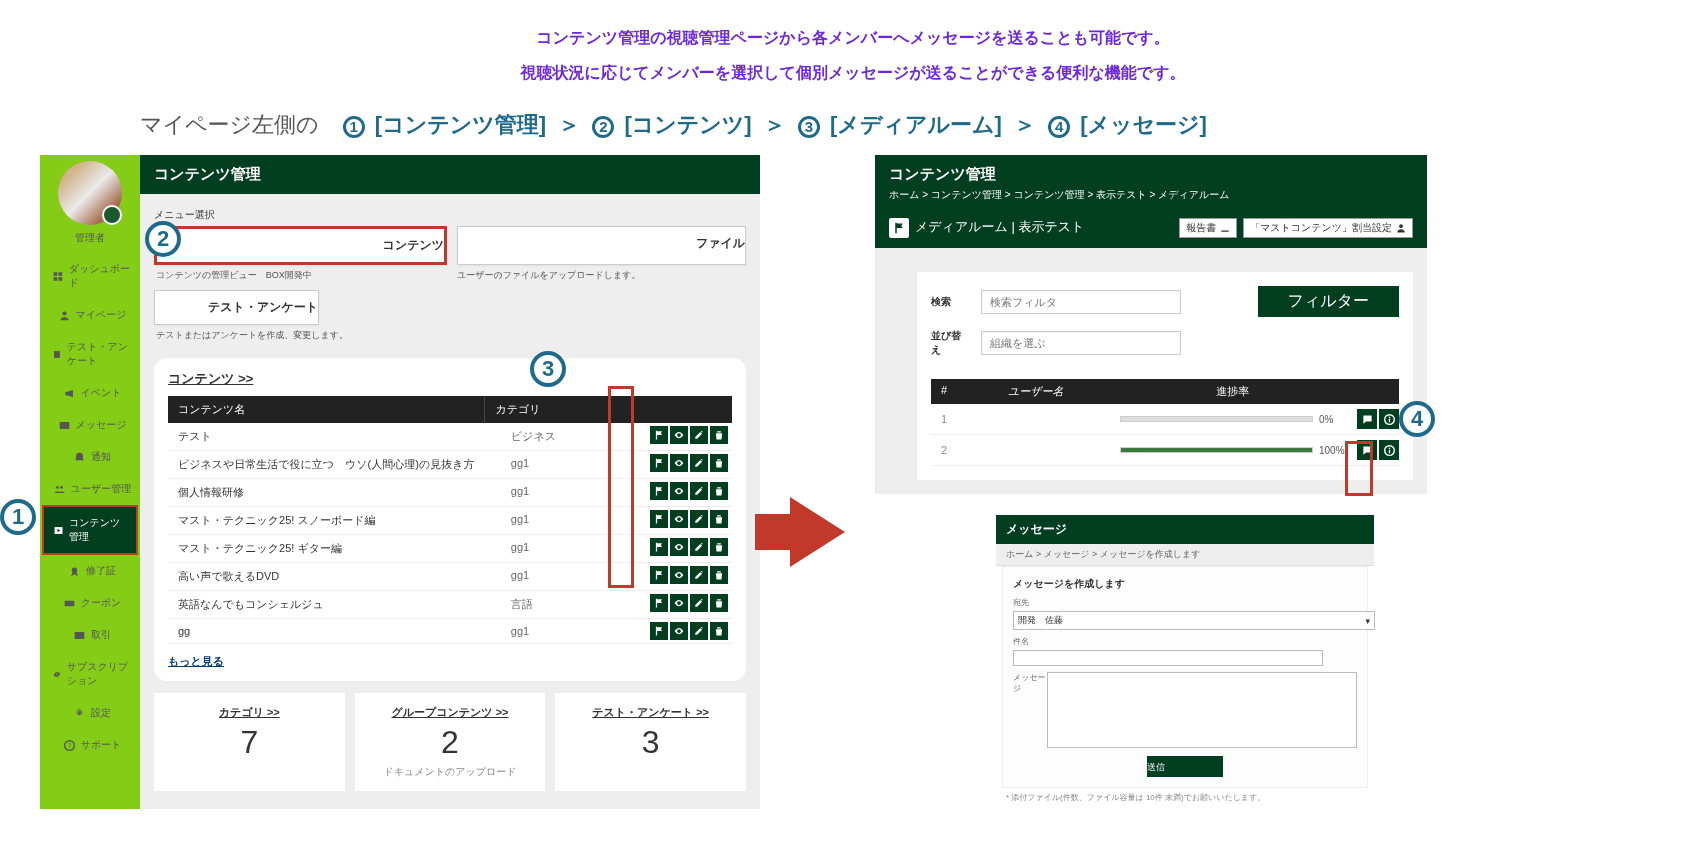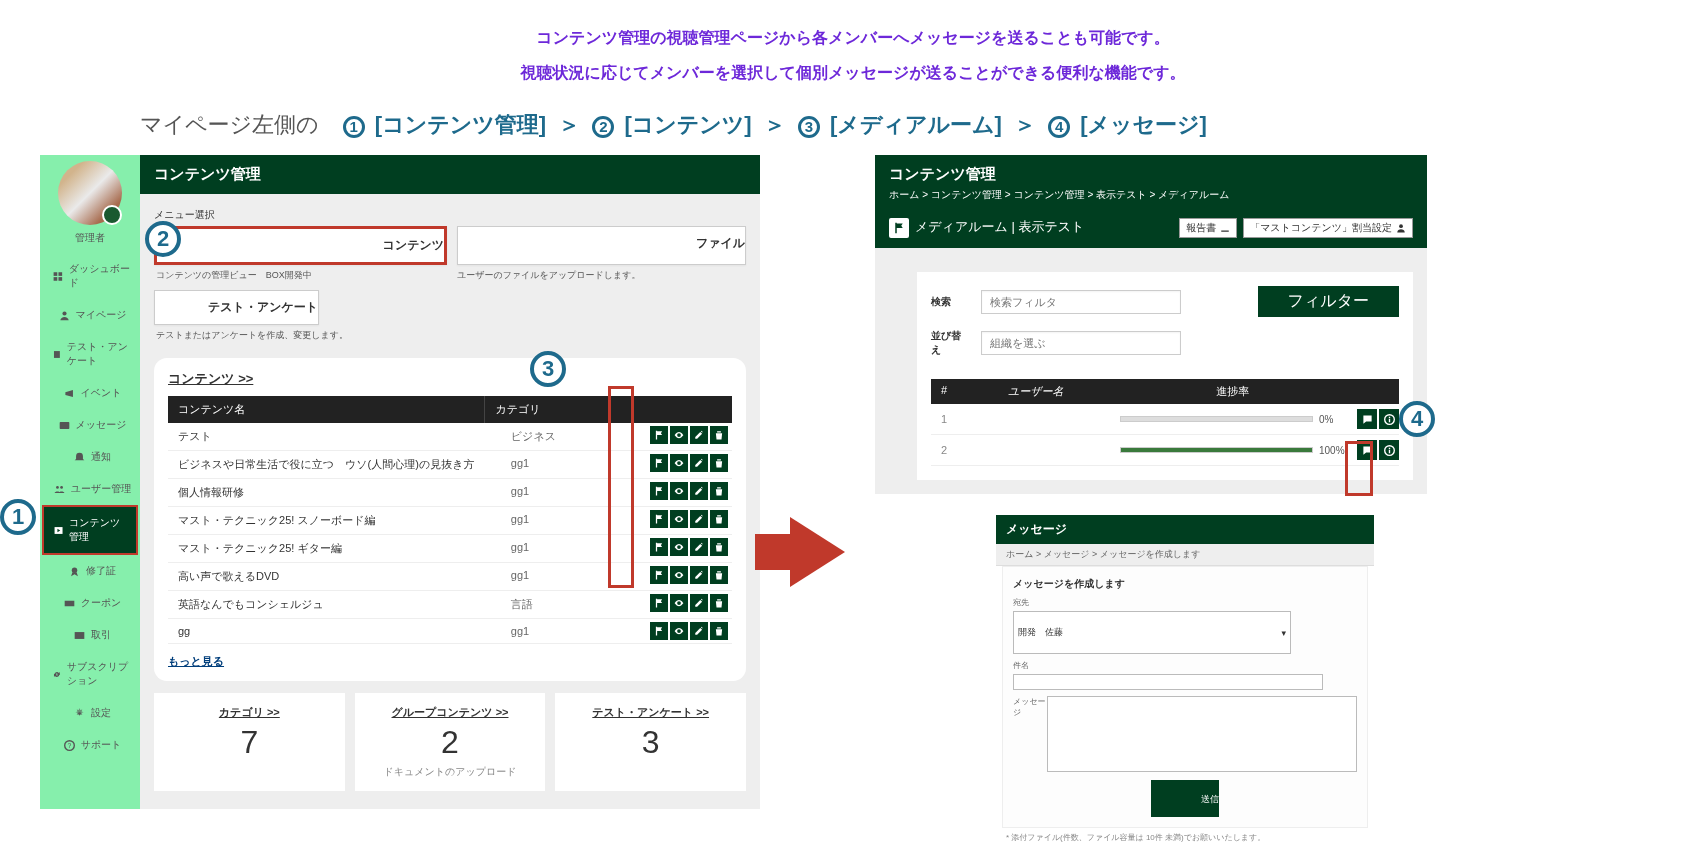--- a/index.html
+++ b/index.html
@@ -12,21 +12,21 @@
     .bc-sep { color: #1e6a8c; font-weight: bold; margin: 0 6px; }
     .circle-num { display: inline-flex; align-items: center; justify-content: center; width: 24px; height: 24px; border: 3px solid #1e6a8c; border-radius: 50%; background: #fff; color: #1e6a8c; font-weight: bold; font-size: 16px; vertical-align: middle; margin-right: 4px; }
     .bc-part .circle-num { width: 22px; height: 22px; font-size: 15px; border-width: 3px; }
     .layout { display: flex; align-items: flex-start; gap: 30px; }
     .left-panel { position: relative; display: flex; gap: 0; }
     .mark-circle { position: absolute; width: 36px; height: 36px; border: 4px solid #1e6a8c; border-radius: 50%; background: #fff; color: #1e6a8c; font-weight: bold; font-size: 22px; display: flex; align-items: center; justify-content: center; z-index: 20; }
     .mark-1 { left: -40px; top: 344px; }
     .mark-2 { left: 105px; top: 66px; }
     .mark-3 { left: 490px; top: 196px; }
     .mark-4 { right: -8px; top: 246px; }
-    .sidebar { width: 100px; background: #86efac; display: flex; flex-direction: column; }
+    .sidebar { width: 100px; background: #84cc16; display: flex; flex-direction: column; }
     .avatar { width: 64px; height: 64px; border-radius: 50%; background: linear-gradient(135deg,#d2b48c 20%,#eaeaea 50%,#a76b4e 80%); margin: 6px auto; position: relative; }
     .avatar::after { content:""; position:absolute; bottom:0; right:0; width:16px; height:16px; background:#1a5930; border-radius:50%; border:2px solid #fff; }
     .role-label { text-align:center; font-size:10px; color:#555; margin-bottom:8px; }
     .nav-item { padding: 9px 8px 9px 10px; font-size: 10px; color: #555; display:flex; align-items:center; gap:6px; border-left:3px solid transparent;justify-content:center; }
     .nav-item svg { width:11px; height:11px; }
     .nav-item.active { background:#003e20; color:#fff; border:2px solid #c0392b; margin:0 2px; }
     .nav-item.active svg { fill:#fff; }
     .content-area { width: 620px; }
     .header-bar { background: #003e20; color:#fff; padding: 10px 14px; font-size: 15px; font-weight: bold; }
     .panel-body { background:#eee; padding: 10px 14px 18px; }
@@ -89,24 +89,24 @@
     .row-act { width:20px; height:20px; background:#003e20; display:flex; align-items:center; justify-content:center;}
     .row-act svg { width:11px; height:11px; fill:#fff;}
     .frame-4 { position:absolute; right:54px; top:286px; width:28px; height:55px; border:3px solid #c0392b; z-index:20; pointer-events:none; }
     .msg-panel { background:#fff; width:380px; margin: 20px 0 0 120px; border:1px solid #fff; }
     .msg-head { background:#003e20; color:#fff; padding:6px 10px; font-size:12px; font-weight:bold; }
     .msg-crumb { font-size:9px; color:#666; padding:4px 10px; background:#eee; border-bottom:1px solid #ddd;}
     .msg-body { padding:10px; background:#fdfdfd; border:1px solid #eee; margin:0 6px; }
     .msg-sub { font-size:10px; font-weight:bold; margin-bottom:6px;}
     .msg-field { margin-bottom:6px; }
     .msg-field label { font-size:8px; color:#666; width:34px; display:inline-block; vertical-align:top;}
-    .msg-select { width:278px; border:1px solid #bbb; font-size:9px; padding:14px 4px; display:flex; justify-content:space-between; align-items:center; background:#fff;}
+    .msg-select { width:362px; border:1px solid #bbb; font-size:9px; padding:2px 4px; display:flex; justify-content:space-between; align-items:center; background:#fff;}
     .msg-input { width:310px; border:1px solid #bbb; font-size:9px; padding:2px 4px; background:#fff;}
     .msg-ta { width:310px; height:76px; border:1px solid #bbb; background:#fff;}
-    .msg-send { background:#003e20; display:block; width:68px; margin:8px auto 0; text-align:right; padding:11px 0;}
+    .msg-send { background:#003e20; display:block; width:76px; margin:8px auto 0; text-align:left; padding:3px 0;}
     .msg-send .msg-send-label { color:#fff; font-size:9px; }
     .msg-note { font-size:8px; color:#888; padding:4px 10px;}
     svg { display:block; }
   </style>
 </head>
 <body>
 
 <div class="page">
   <div class="intro">
     <div>コンテンツ管理の視聴管理ページから各メンバーへメッセージを送ることも可能です。</div>

